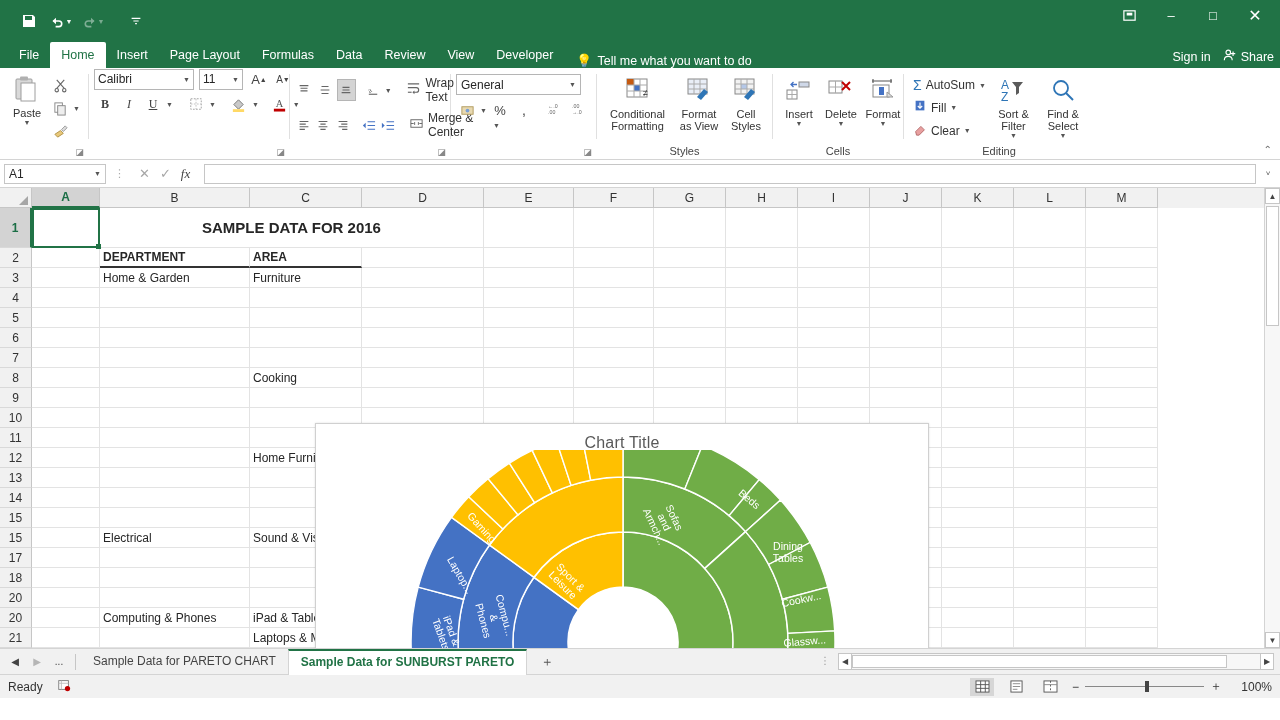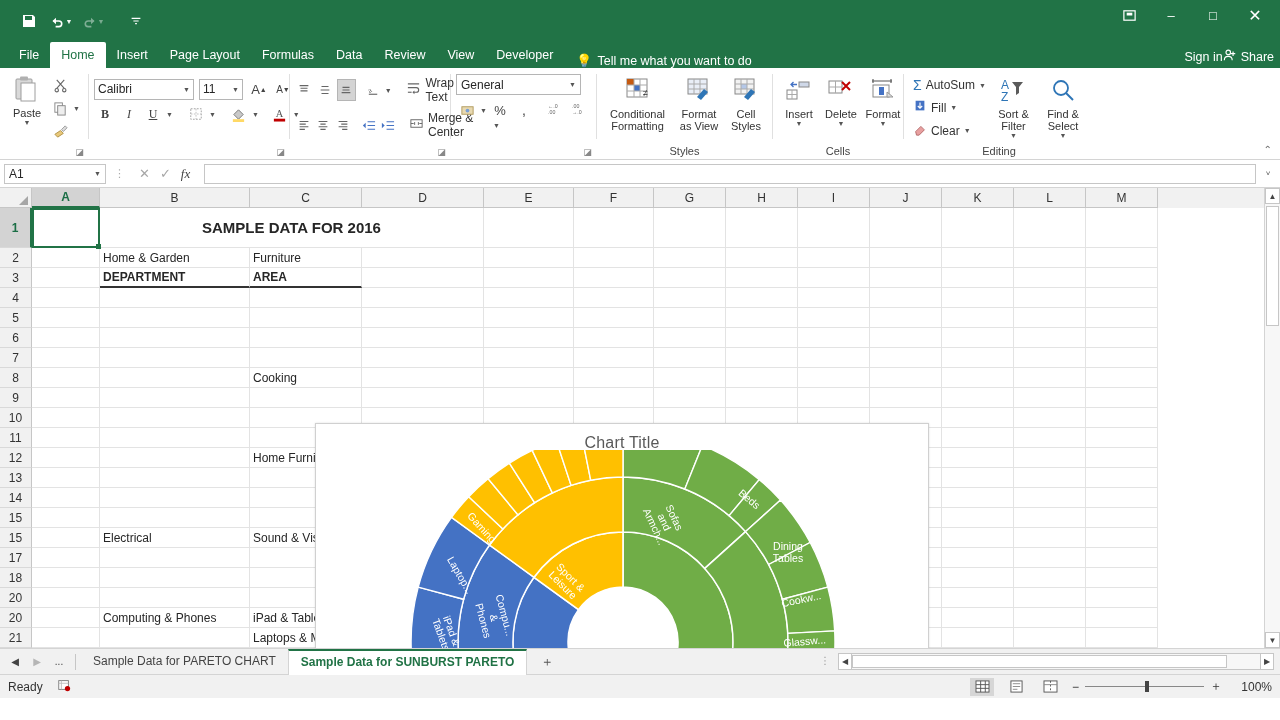--- a/index.html
+++ b/index.html
@@ -39,21 +39,21 @@
     height:26px; background:#217346; display:flex; align-items:flex-end;
     position:relative; padding-left:8px;
   }
   .rtab {
     padding:4px 11px 5px; color:#fff; font-size:12.5px; line-height:16px;
     height:26px; display:flex; align-items:center;
   }
   .rtab.active { background:#fff; color:#217346; border-radius:2px 2px 0 0; }
   .tellme { display:flex; align-items:center; gap:5px; color:#fff; font-size:12.5px; padding-left:12px;}
   .bulb { font-size:13px; }
-  .signin-area { position:absolute; right:6px; bottom:3px; display:flex; align-items:center; gap:0;}
+  .signin-area { position:absolute; right:6px; bottom:3px; display:flex; align-items:center; gap:12px;}
   .signin { color:#fff; font-size:12.5px; }
   .share { color:#fff; font-size:12.5px; display:flex; align-items:center; gap:4px; }
 
   
   .ribbon {
     height:92px; background:#fff; border-bottom:1px solid #d4d4d4;
     display:flex; position:relative;
   }
   .rgroup { position:relative; display:flex; flex-direction:column; }
   .rgroup .gbody { flex:1; display:flex; align-items:flex-start; padding:4px 5px 0; }
@@ -293,21 +293,21 @@
         </div>
       </div>
     </div>
     <div class="glabel">
       <span class="dlg">◪</span>
     </div>
   </div>
   <div class="gdiv"></div>
 
   <div class="rgroup" style="width:200px">
-    <div class="gbody" style="flex-direction:column;gap:3px;padding-top:10px">
+    <div class="gbody" style="flex-direction:column;gap:3px;padding-top:0">
       <div class="smrow">
         <div class="fontname">
           <span>Calibri</span>
           <span class="mini-caret">▼</span>
         </div>
         <div class="fontsize">
           <span>11</span>
           <span class="mini-caret">▼</span>
         </div>
         <div class="smbtn" style="margin-left:3px">
@@ -687,38 +687,38 @@
         <div class="cell" style="width:72px"></div>
         <div class="cell" style="width:72px"></div>
         <div class="cell" style="width:72px"></div>
         <div class="cell" style="width:72px"></div>
         <div class="cell" style="width:72px"></div>
         <div class="cell" style="width:72px"></div>
       </div>
 
       <div class="gridrow">
         <div class="cell" style="width:68px"></div>
-        <div class="cell" style="width:150px">Home &amp; Garden</div>
-        <div class="cell" style="width:112px">Furniture</div>
+        <div class="cell bold underline" style="width:150px">DEPARTMENT</div>
+        <div class="cell bold underline" style="width:112px">AREA</div>
         <div class="cell" style="width:122px"></div>
         <div class="cell" style="width:90px"></div>
         <div class="cell" style="width:80px"></div>
         <div class="cell" style="width:72px"></div>
         <div class="cell" style="width:72px"></div>
         <div class="cell" style="width:72px"></div>
         <div class="cell" style="width:72px"></div>
         <div class="cell" style="width:72px"></div>
         <div class="cell" style="width:72px"></div>
         <div class="cell" style="width:72px"></div>
       </div>
 
       <div class="gridrow">
         <div class="cell" style="width:68px"></div>
-        <div class="cell bold underline" style="width:150px">DEPARTMENT</div>
-        <div class="cell bold underline" style="width:112px">AREA</div>
+        <div class="cell" style="width:150px">Home &amp; Garden</div>
+        <div class="cell" style="width:112px">Furniture</div>
         <div class="cell" style="width:122px"></div>
         <div class="cell" style="width:90px"></div>
         <div class="cell" style="width:80px"></div>
         <div class="cell" style="width:72px"></div>
         <div class="cell" style="width:72px"></div>
         <div class="cell" style="width:72px"></div>
         <div class="cell" style="width:72px"></div>
         <div class="cell" style="width:72px"></div>
         <div class="cell" style="width:72px"></div>
         <div class="cell" style="width:72px"></div>

